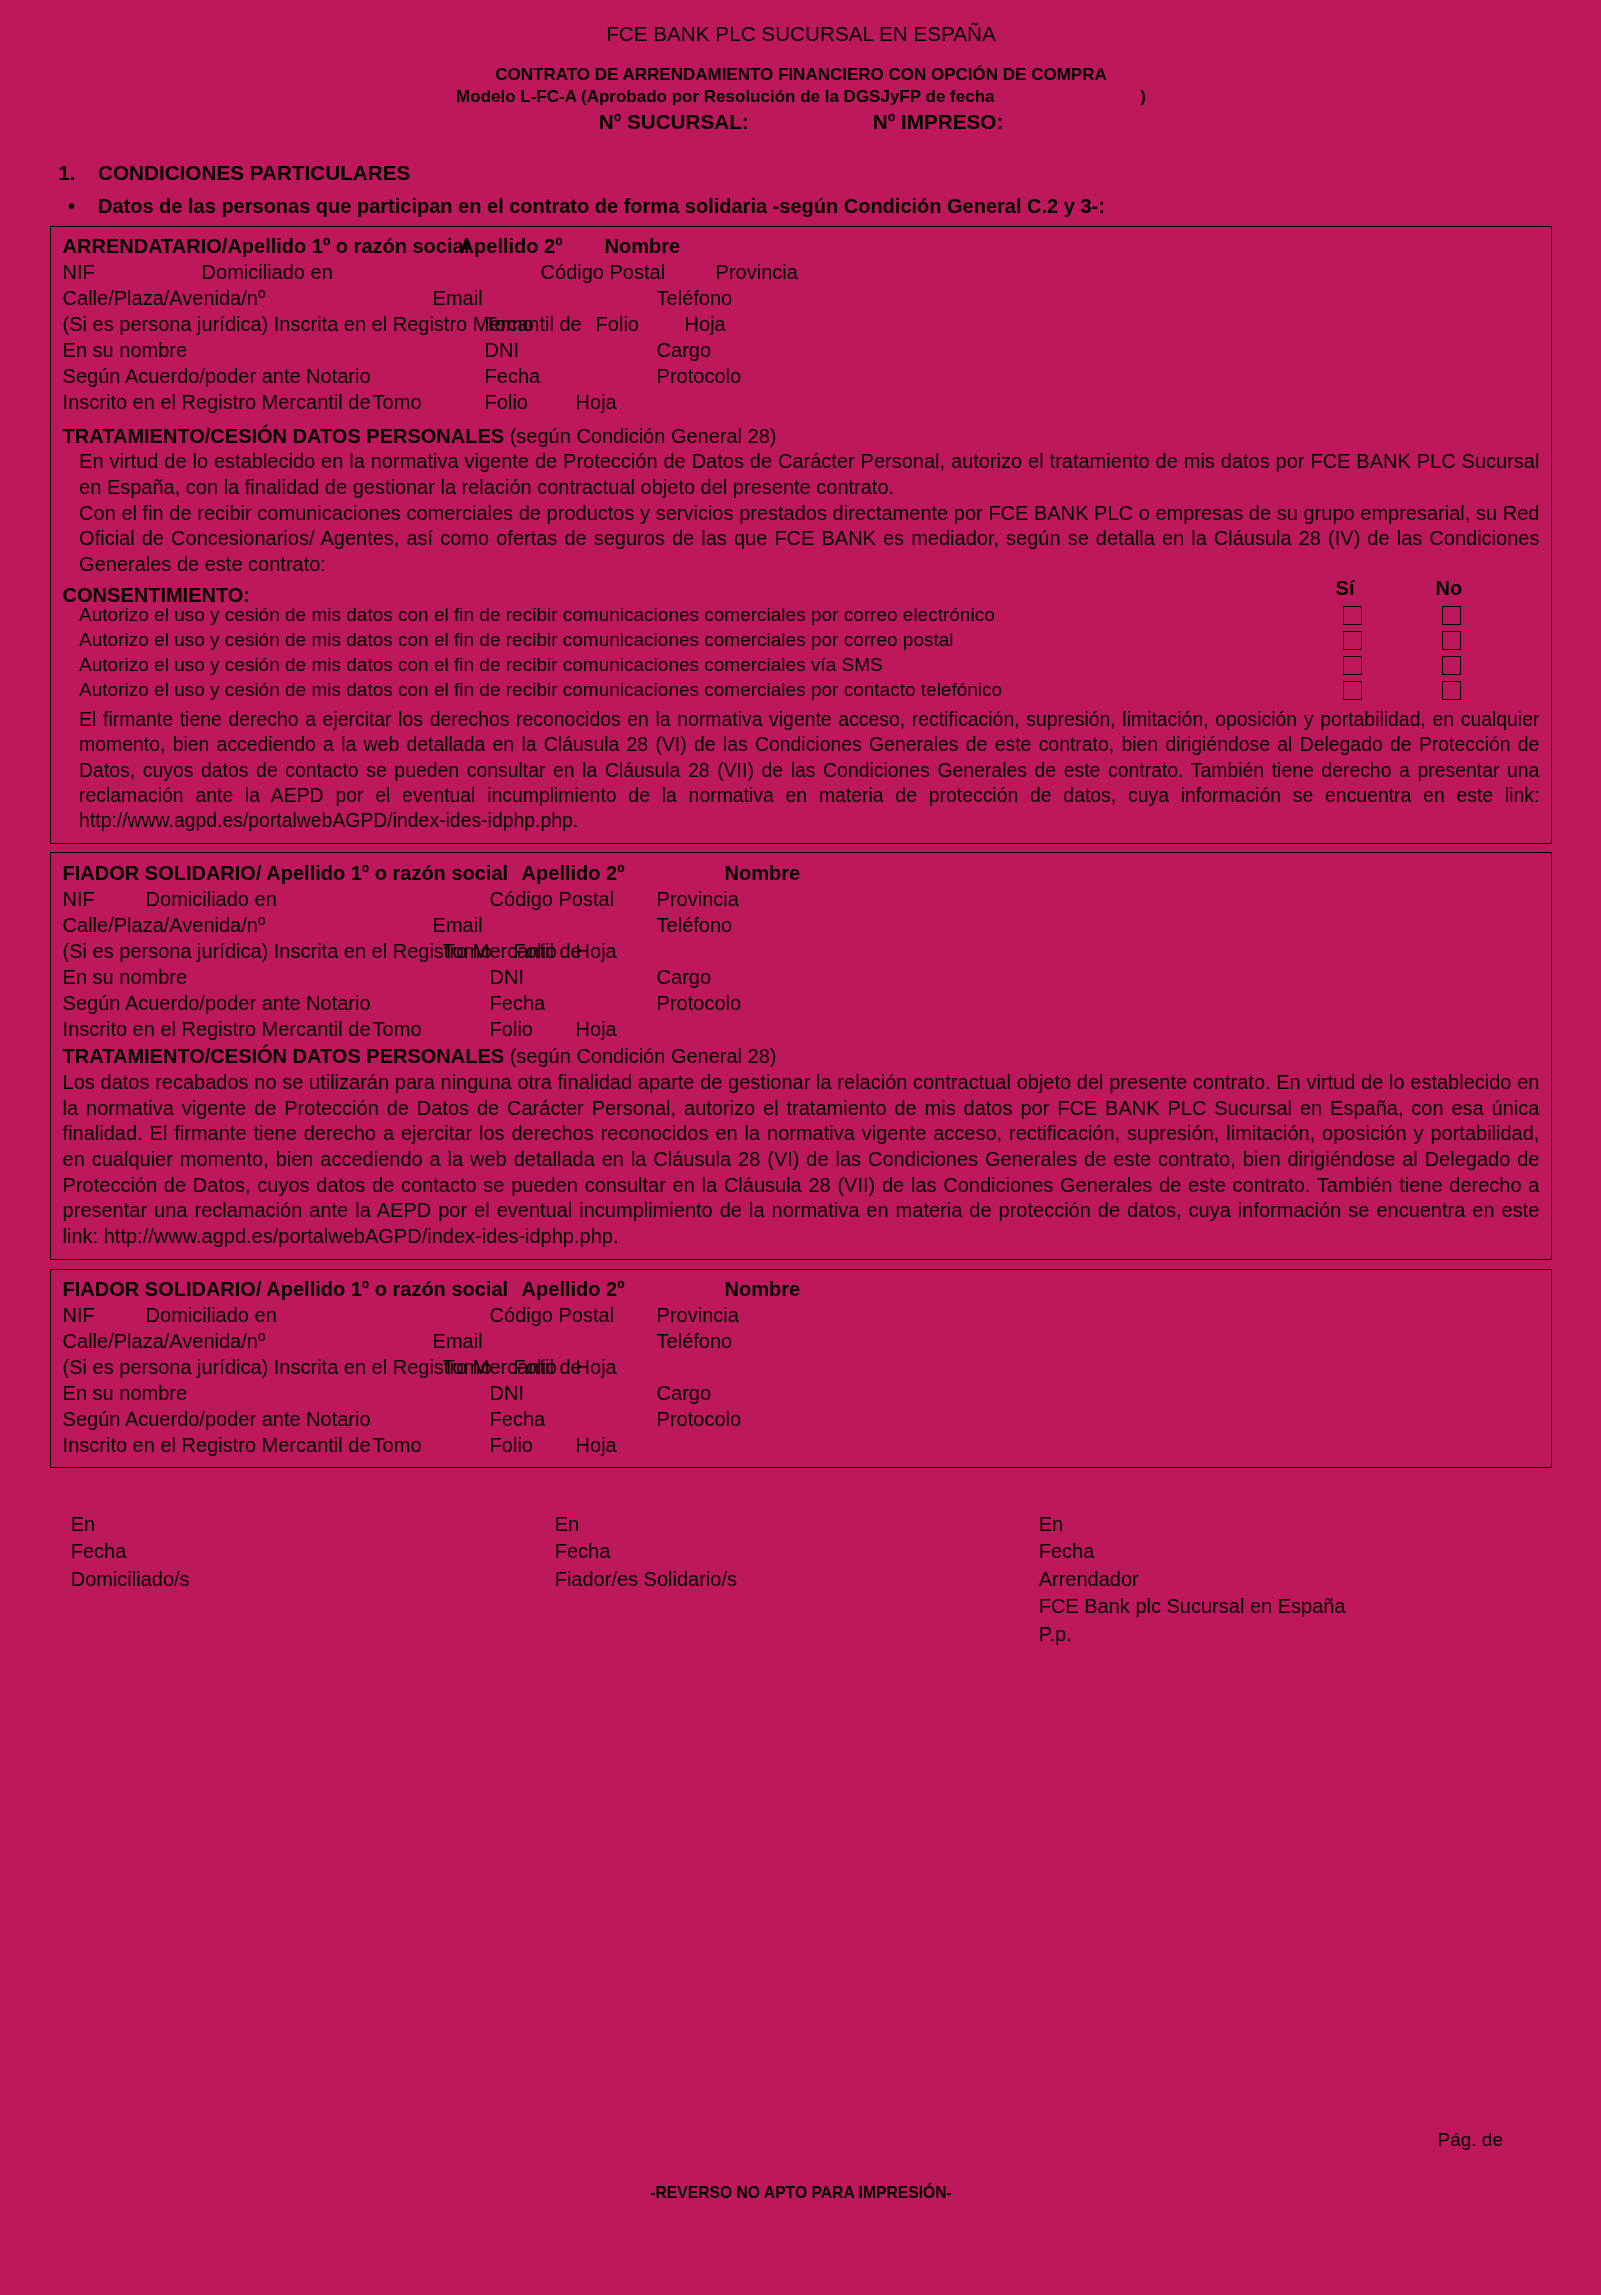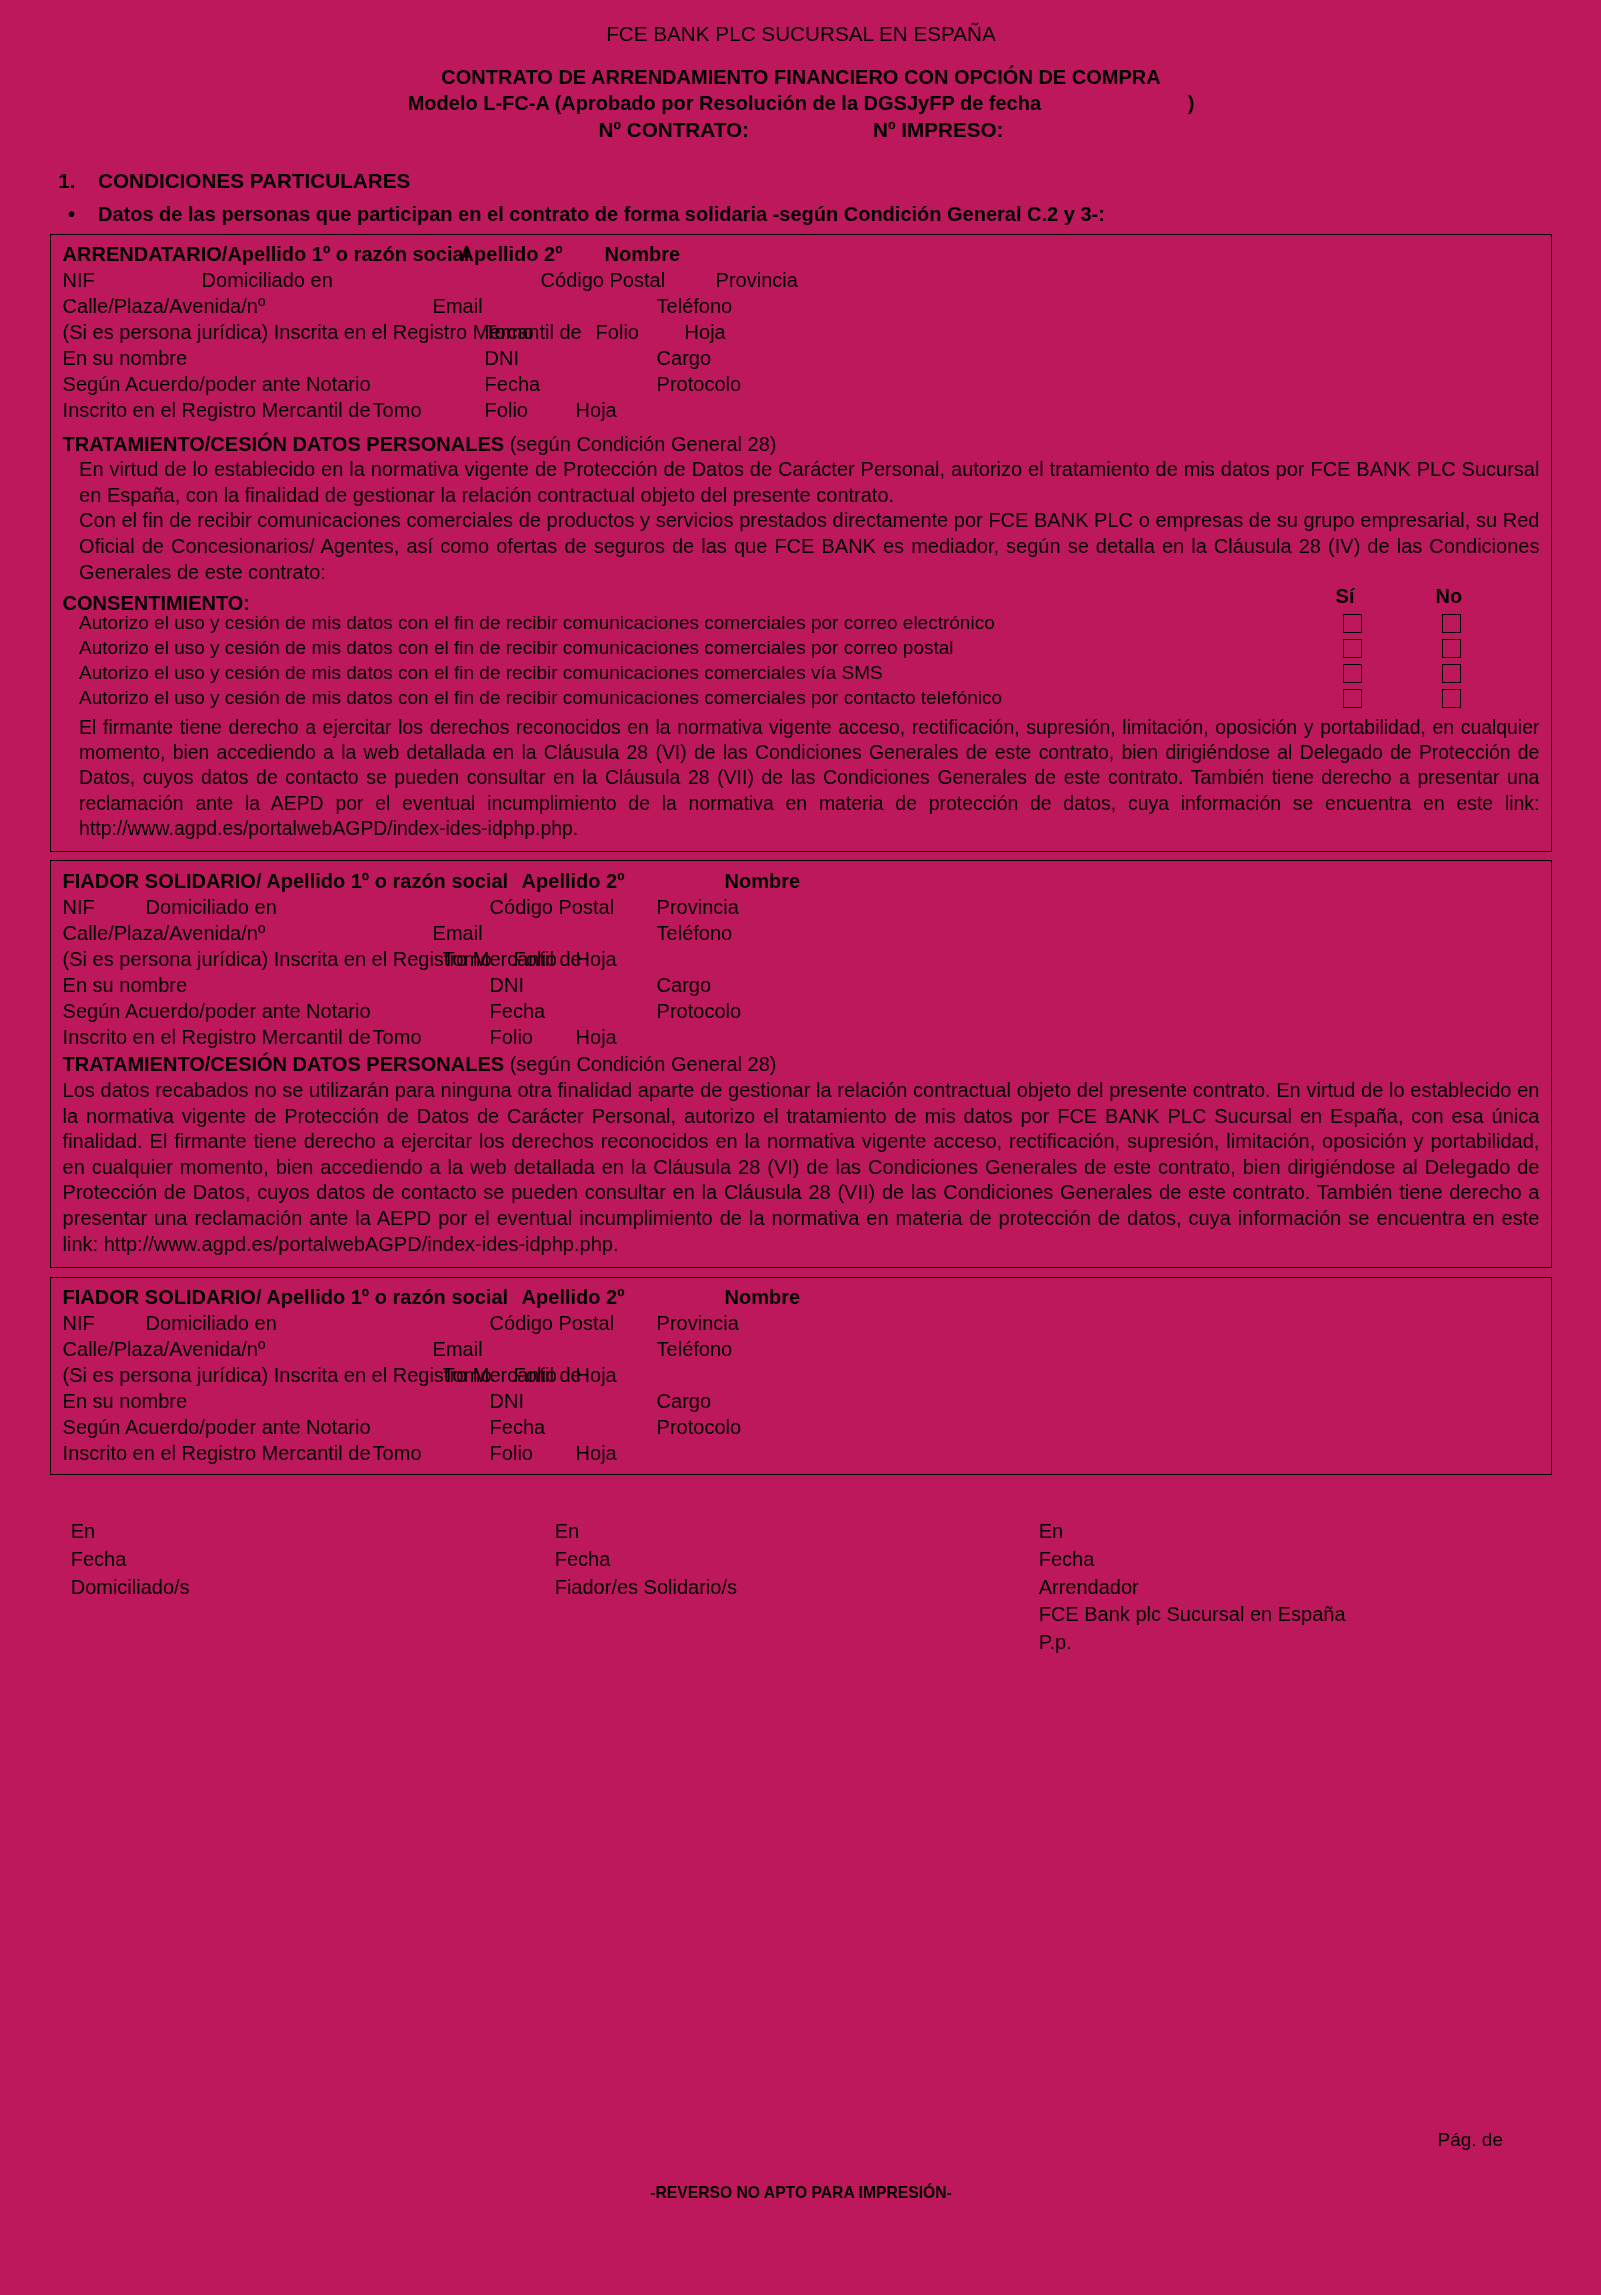--- a/index.html
+++ b/index.html
@@ -21,21 +21,21 @@
   }
   .hdr-top {
     text-align: center;
     font-size: 20.7px;
     margin-top: 6.6px;
     margin-bottom: 18px;
   }
   .title-block {
     text-align: center;
     font-weight: bold;
-    font-size: 20px;
+    font-size: 17px;
     line-height: 1.32;
   }
   .numbers-row {
     display: flex;
     justify-content: center;
     gap: 124px;
     font-weight: bold;
     font-size: 20.7px;
     margin-top: 1.7px;
   }
@@ -163,21 +163,21 @@
 
   <div class="title-block">
     <div>CONTRATO DE ARRENDAMIENTO FINANCIERO CON OPCIÓN DE COMPRA</div>
     <div>
       <span>Modelo L-FC-A (Aprobado por Resolución de la DGSJyFP de fecha</span>
       <span style="display:inline-block;width:141px"></span><span>)</span>
     </div>
   </div>
 
   <div class="numbers-row">
-    <span>Nº CONTRATO:</span>
+    <span>Nº SUCURSAL:</span>
     <span>Nº IMPRESO:</span>
   </div>
 
   <div class="sec-num">
     <span class="n">1.</span>
     <span>CONDICIONES PARTICULARES</span>
   </div>
 
   <div class="bullet-row">
     <span class="dot">•</span>

